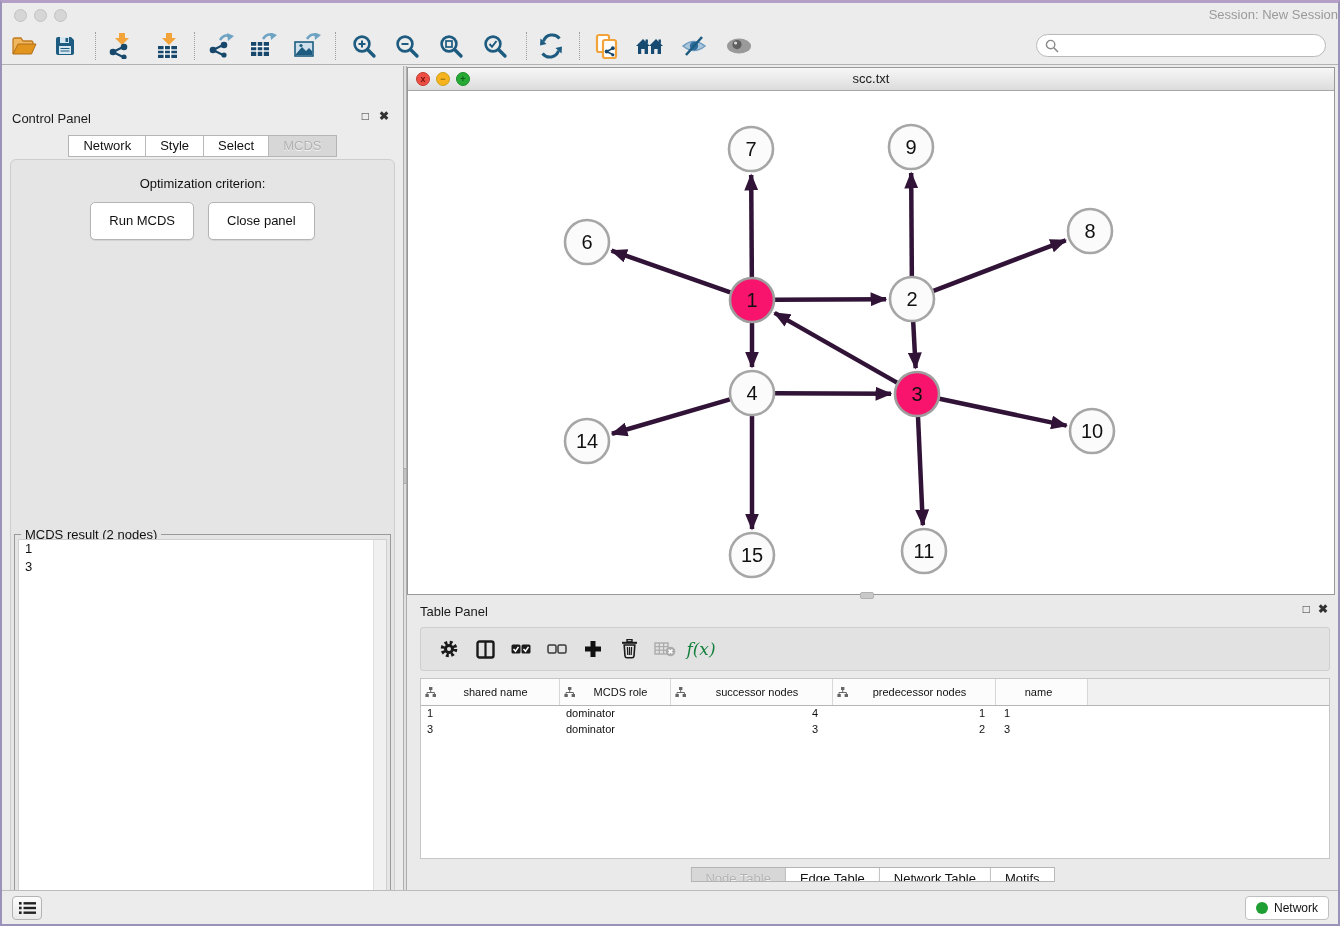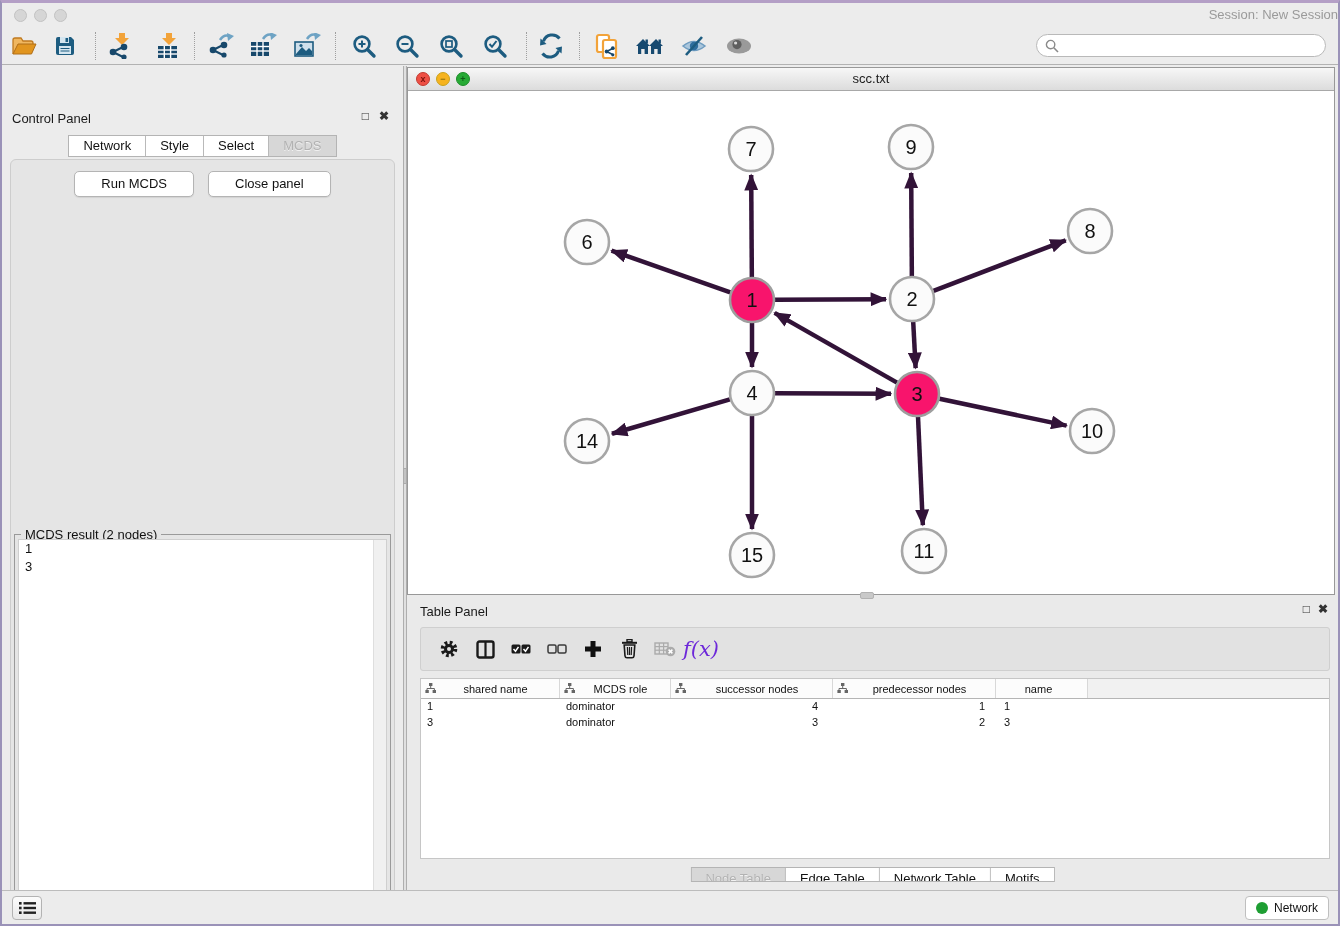--- a/index.html
+++ b/index.html
@@ -36,22 +36,22 @@
   .seg .tab:last-child { border-right:none; }
   .seg .tab.active-gray { background:#d7d7d7; color:#b2b2b2; text-shadow:0 1px 0 #f2f2f2; }
   #cp-content { position:absolute; left:8px; right:8px; top:57px; bottom:16px;
                 background:#e5e5e5; border:1px solid #cdcdcd; border-radius:6px; }
   #opt-label { margin-top:16px; text-align:center; font-size:13px; color:#111; }
   #criterion-select { margin:7px auto 0 auto; width:310px; height:23px; background:#fff;
                       border:1px solid #b0b0b0; border-radius:5px; display:flex; align-items:center;
                       padding:0 6px 0 10px; font-size:13px; color:#111; box-shadow:0 1px 1px rgba(0,0,0,.08); }
   #criterion-select .val { flex:1; }
   #cp-buttons { margin-top:11px; display:flex; justify-content:center; gap:14px; }
-  .mac-btn { height:26px; background:#fff; border:1px solid #b4b4b4; border-radius:5px;
-             font-size:13px; color:#111; padding:0 26px; line-height:20px;
+  .mac-btn { height:38px; background:#fff; border:1px solid #b4b4b4; border-radius:5px;
+             font-size:13px; color:#111; padding:0 18px; line-height:20px;
              box-shadow:0 1px 1px rgba(0,0,0,.08); }
   #result-fieldset { position:absolute; left:3px; right:3px; top:374px; bottom:2px;
                      border:1px solid #9a9a9a; background:#e5e5e5; }
   #result-legend { position:absolute; top:-8px; left:6px; background:#e5e5e5; padding:0 4px;
                    font-size:13px; color:#111; }
   #result-box { position:absolute; left:3px; right:3px; top:4px; bottom:3px; background:#fff;
                 border:1px solid #cfcfcf; }
   #result-scroll { position:absolute; right:0; top:0; bottom:0; width:13px; background:#f0f0f0; border-left:1px solid #dedede; }
   .result-line { font-size:13px; color:#111; padding:1px 0 1px 6px; line-height:16px; }
 
@@ -71,24 +71,24 @@
   #nw-canvas { position:absolute; left:0; right:0; top:23px; bottom:0; background:#fff; }
   #graph-svg { width:100%; height:100%; display:block; }
   #h-grip { position:absolute; left:858px; top:589px; width:14px; height:7px;
             background:#c9c9c9; border:1px solid #b2b2b2; border-radius:2px; z-index:5; }
 
   
   #table-panel { position:absolute; left:405px; top:592px; right:0; bottom:34px; background:#eaeaea; }
   #tp-toolbar { position:absolute; left:13px; right:8px; top:32px; height:44px; background:#e2e2e2;
                 border:1px solid #cfcfcf; border-radius:3px; display:flex; align-items:center; padding-left:10px; }
   .tp-icon { width:36px; display:flex; justify-content:center; align-items:center; }
-  .fx-label { font-family:"DejaVu Serif", serif; font-style:italic; font-size:21px; color:#6d28d9; }
+  .fx-label { font-family:"DejaVu Serif", serif; font-style:italic; font-size:17px; color:#15803d; }
   #tp-table { position:absolute; left:13px; right:8px; top:83px; height:181px; background:#fff;
               border:1px solid #c6c6c6; overflow:hidden; }
-  #tp-head { display:flex; height:20px; border-bottom:1px solid #b5b5b5; }
+  #tp-head { display:flex; height:27px; border-bottom:1px solid #b5b5b5; }
   .hcell { background:#fcfcfc; border-right:1px solid #d8d8d8; display:flex; align-items:center;
            font-size:11px; color:#111; }
   .hcell .hicon { margin:0 2px 0 4px; display:flex; }
   .hcell .hlabel { flex:1; text-align:center; padding-right:6px; }
   .hfill { flex:1; background:#f1f1f1; }
   .trow { display:flex; height:16px; font-size:11px; color:#111; }
   .tcell { border-right:1px solid transparent; padding:1px 0; }
   .c1 { width:139px; padding-left:6px; }
   .c2 { width:111px; padding-left:6px; }
   .c3 { width:162px; text-align:right; padding-right:14px; }
@@ -300,20 +300,21 @@
     <div id="cp-tabs">
       <div class="seg">
         <span class="tab">Network</span>
         <span class="tab">Style</span>
         <span class="tab">Select</span>
         <span class="tab active-gray">MCDS</span>
       </div>
     </div>
 
     <div id="cp-content">
+      <div id="opt-label">Optimization criterion:</div>
 
 
       <div id="cp-buttons">
         <button class="mac-btn">Run MCDS</button>
         <button class="mac-btn">Close panel</button>
       </div>
 
       <div id="result-fieldset">
         <span id="result-legend">MCDS result (2 nodes)</span>
         <div id="result-box">

